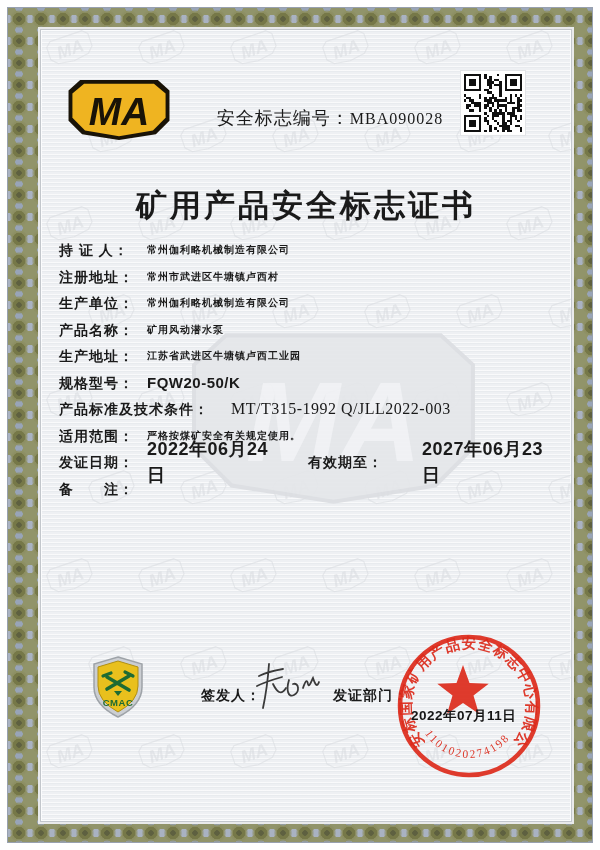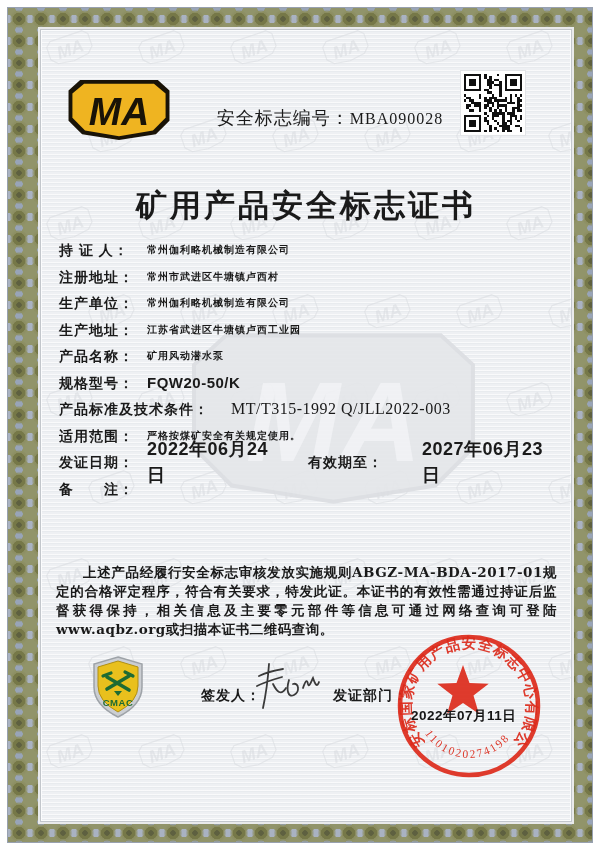--- a/index.html
+++ b/index.html
@@ -431,26 +431,26 @@
       </div>
       <div class="row">
         <span class="lbl">注册地址：</span>
         <span class="val">常州市武进区牛塘镇卢西村</span>
       </div>
       <div class="row">
         <span class="lbl">生产单位：</span>
         <span class="val">常州伽利略机械制造有限公司</span>
       </div>
       <div class="row">
+        <span class="lbl">产品名称：</span>
+        <span class="val">矿用风动潜水泵</span>
+      </div>
+      <div class="row">
         <span class="lbl">生产地址：</span>
         <span class="val">江苏省武进区牛塘镇卢西工业园</span>
-      </div>
-      <div class="row">
-        <span class="lbl">产品名称：</span>
-        <span class="val">矿用风动潜水泵</span>
       </div>
       <div class="row">
         <span class="lbl">规格型号：</span>
         <span class="val v-model">FQW20-50/K</span>
       </div>
       <div class="row row-wide">
         <span class="lbl">产品标准及技术条件：</span>
         <span class="val v-std">MT/T315-1992 Q/JLL2022-003</span>
       </div>
       <div class="row">
@@ -462,21 +462,20 @@
         <span class="val v-date">2022年06月24日</span>
         <span class="lbl gap1">有效期至：</span>
         <span class="val v-date gap2">2027年06月23日</span>
       </div>
       <div class="row">
         <span class="lbl">备　　注：</span>
         <span class="val"></span>
       </div>
     </div>
 
-    <div class="statement">上述产品经履行安全标志审核发放实施规则ABGZ-MA-BDA-2017-01规定的合格评定程序，符合有关要求，特发此证。本证书的有效性需通过持证后监督获得保持，相关信息及主要零元部件等信息可通过网络查询可登陆www.aqbz.org或扫描本证书二维码查询。</div>
 
     <svg class="cmac" viewBox="0 0 56 64">
       <path d="M28,2 L52,9 V32 Q52,50 28,62 Q4,50 4,32 V9 Z" fill="#cbced2" stroke="#9ea3a8" stroke-width="1.5"></path>
       <path d="M28,6 L48,12 V31 Q48,46 28,57 Q8,46 8,31 V12 Z" fill="#E9C01D" stroke="#b08f14" stroke-width="1"></path>
       <path d="M17,22 L39,35 M39,21 L17,34" stroke="#1E6B33" stroke-width="3.6" stroke-linecap="round"></path>
       <path d="M13,21 l8,-3 M35,17 l8,4" stroke="#1E6B33" stroke-width="3.2" stroke-linecap="round"></path>
       <path d="M24,36 l4,5 4,-5 z" fill="#1E6B33"></path>
       <text x="28" y="51" text-anchor="middle" font-size="9.5" font-weight="bold" fill="#1E6B33" font-family="'Liberation Sans',sans-serif" letter-spacing="0.5">CMAC</text>
     </svg>
 

